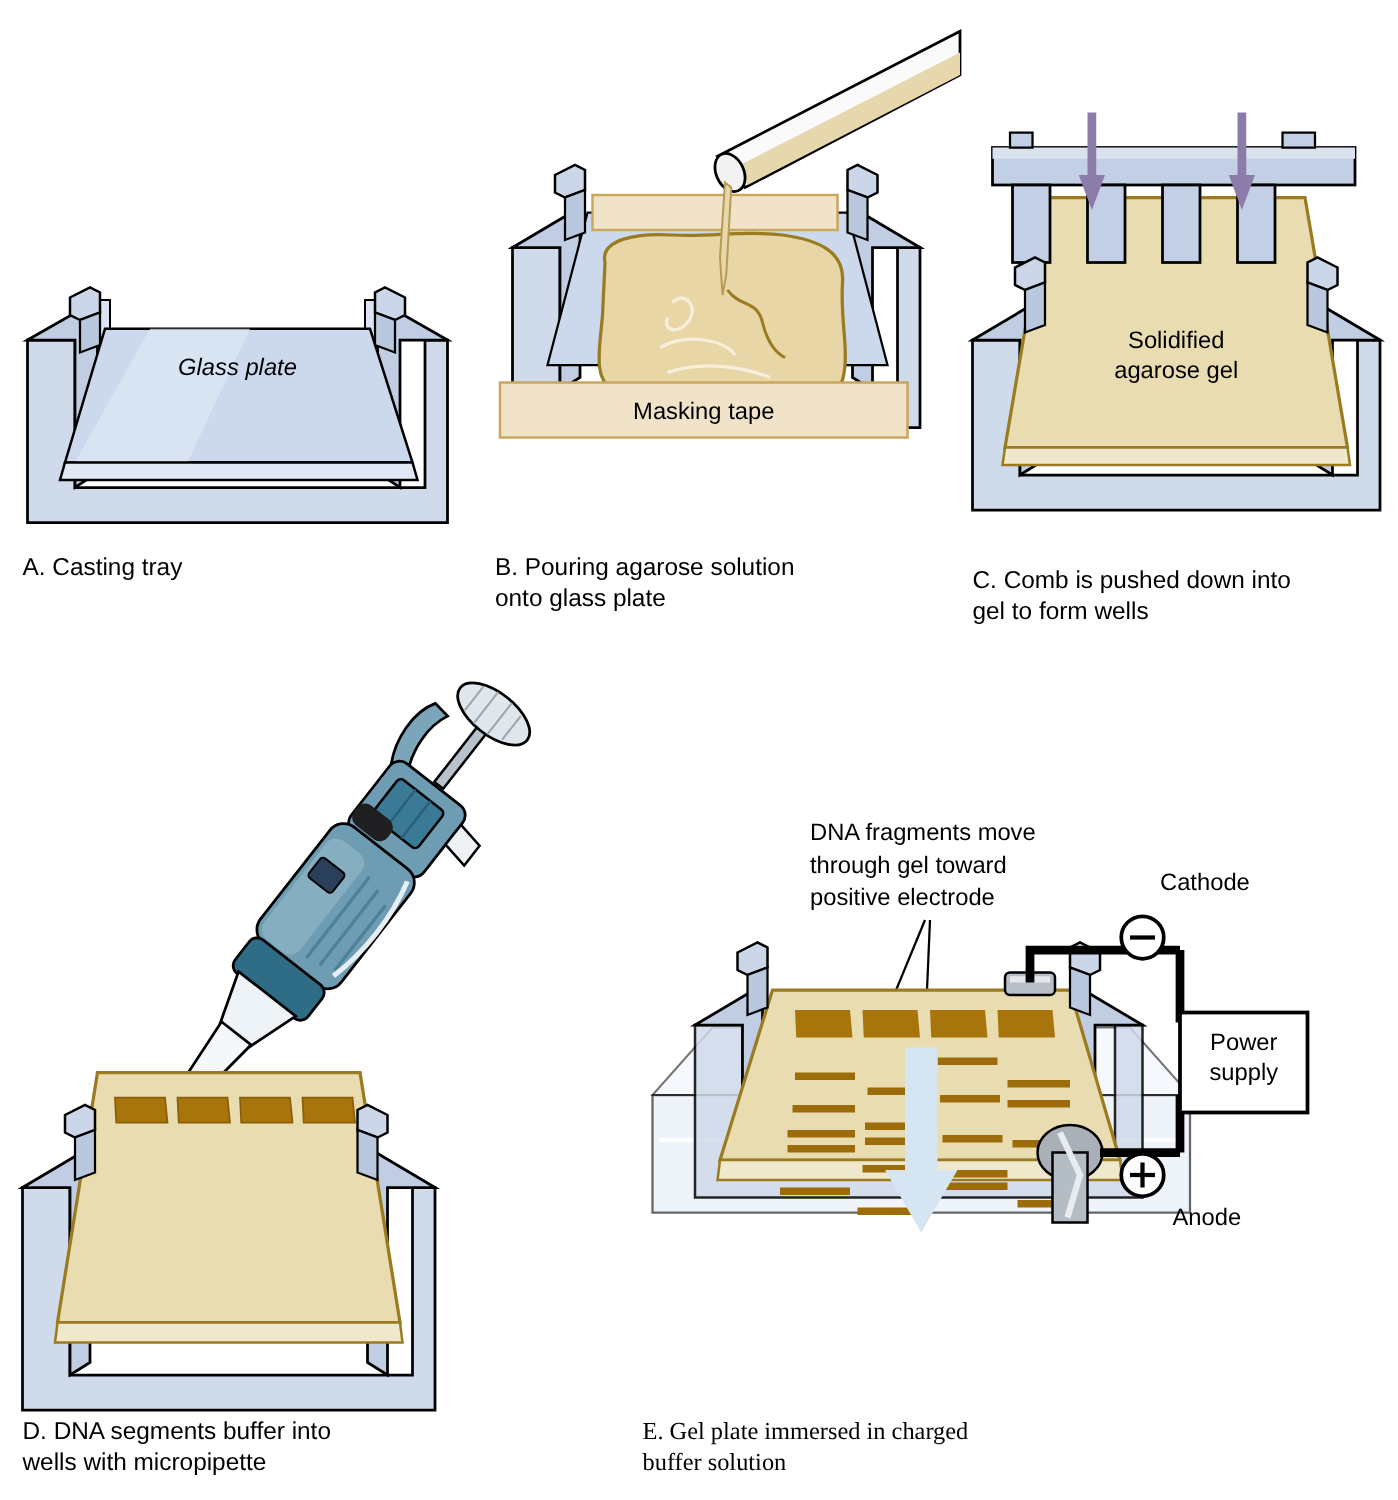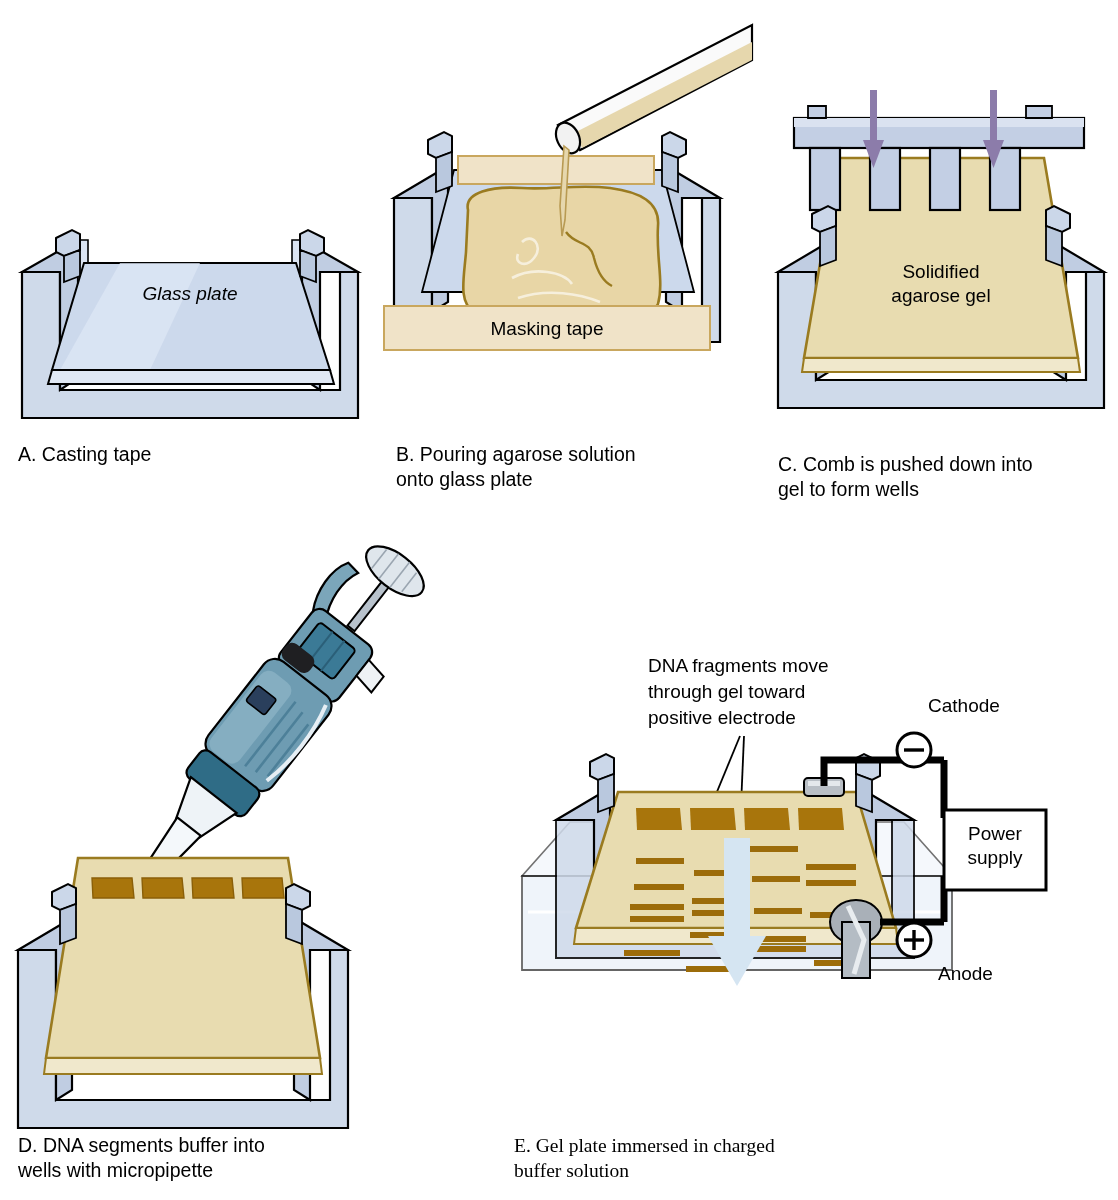--- a/index.html
+++ b/index.html
@@ -29,23 +29,23 @@
     <polygon points="52,270 330,270 334,284 48,284" fill="#e0e8f4" stroke="#000" stroke-width="2"></polygon>
 
     <polygon points="56,138 72,130 80,134 80,150 64,156 56,152" fill="#cbd7e9" stroke="#000" stroke-width="2"></polygon>
     <polygon points="64,156 80,150 80,176 64,182" fill="#b9c8de" stroke="#000" stroke-width="1.8"></polygon>
 
     <polygon points="324,138 308,130 300,134 300,150 316,156 324,152" fill="#cbd7e9" stroke="#000" stroke-width="2"></polygon>
     <polygon points="316,156 300,150 300,176 316,182" fill="#b9c8de" stroke="#000" stroke-width="1.8"></polygon>
     <text class="lbl" x="190" y="200" text-anchor="middle">Glass plate</text>
   </svg>
 </div>
-<div class="caption" style="left:18px;top:442px;width:340px;">A. Casting tape</div>
-
-<div class="panel" style="left:372px;top:20px;width:380px;height:410px;">
+<div class="caption" style="left:18px;top:442px;width:340px;">A. Casting tray</div>
+
+<div class="panel" style="left:388px;top:20px;width:380px;height:410px;">
   <svg width="380" height="410" viewBox="0 0 380 410">
 
     <polygon points="186,105 380,5 380,40 208,130" fill="#fafafa" stroke="#000" stroke-width="2.2"></polygon>
     <polygon points="204,112 380,22 380,40 210,128" fill="#e6d7ad" stroke="none"></polygon>
     <ellipse cx="196" cy="118" rx="11" ry="16" fill="#f2f2f2" stroke="#000" stroke-width="2.2" transform="rotate(-25 196 118)"></ellipse>
 
     <polygon points="22,178 60,178 60,292 330,292 330,178 348,178 348,322 22,322" fill="#cfdaea" stroke="#000" stroke-width="2.2"></polygon>
     <polygon points="22,178 76,146 76,282 60,292 60,178" fill="#c0cde2" stroke="#000" stroke-width="2.2"></polygon>
     <polygon points="348,178 294,146 294,282 310,292 310,178" fill="#c0cde2" stroke="#000" stroke-width="2.2"></polygon>
 

